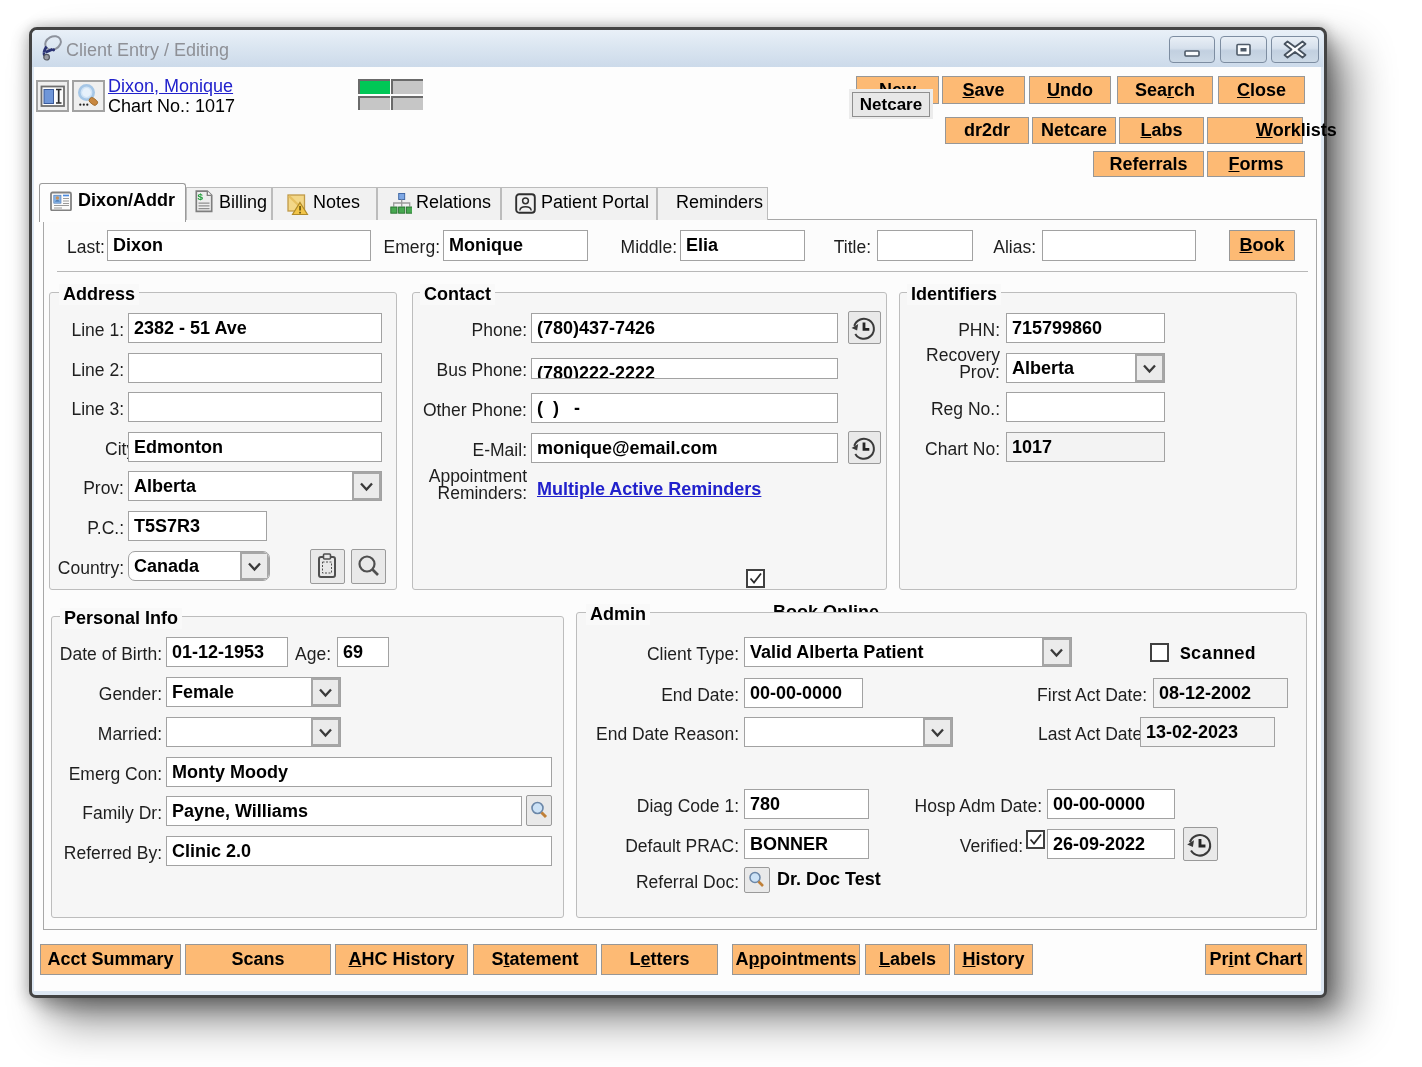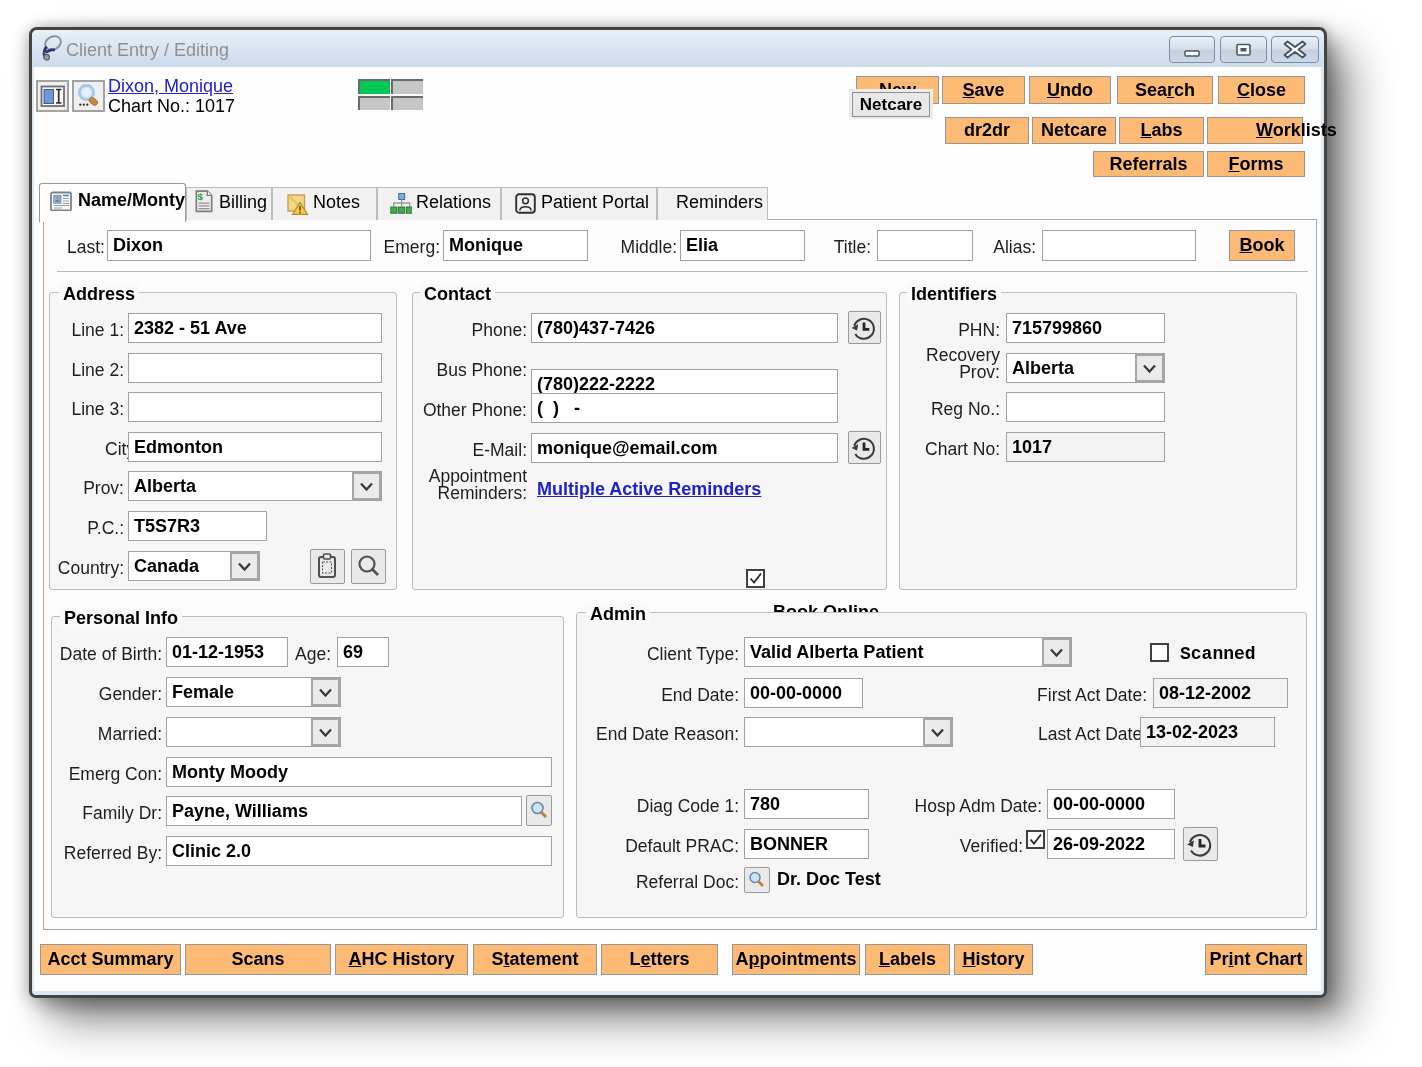--- a/index.html
+++ b/index.html
@@ -125,21 +125,21 @@
   <div id="tabsel"></div>
 
   <svg class="abs" style="left:50px;top:191px;z-index:6" width="22" height="20" viewBox="0 0 22 20">
     <rect x="1" y="1.5" width="20" height="18" rx="1.5" fill="#fbfbfb" stroke="#828282" stroke-width="1.8"></rect>
     <rect x="3.8" y="4.2" width="7.2" height="8" fill="#85b4e8" stroke="#4a74ae" stroke-width="0.6"></rect>
     <circle cx="7.4" cy="7" r="1.7" fill="#c89058"></circle>
     <path d="M5 10.5 C5.6 8.9 9.2 8.9 9.8 10.5" fill="#3f6ea8"></path>
     <path d="M13 4.5 H19" stroke="#4b8ade" stroke-width="1.7"></path>
     <path d="M13 7.5 H19 M13 10 H19 M13 12.5 H19 M4 14.5 H19 M4 17 H12" stroke="#9a9a9a" stroke-width="1.2"></path>
   </svg>
-  <div class="abs" style="left:78px;top:190px;z-index:6;font-size:18px;font-weight:bold;">Name/Monty</div>
+  <div class="abs" style="left:78px;top:190px;z-index:6;font-size:18px;font-weight:bold;">Dixon/Addr</div>
   <svg class="abs" style="left:193px;top:189px" width="22" height="25" viewBox="0 0 20 22">
     <path d="M3 1.5 H13 L17 5.5 V20 H3 Z" fill="#ededed" stroke="#7e7e7e" stroke-width="1.5"></path>
     <path d="M13 1.5 V5.5 H17" fill="#fff" stroke="#7e7e7e" stroke-width="1.2"></path>
     <text x="4" y="10" font-size="9" font-weight="bold" fill="#1f9e3a">$</text>
     <path d="M5 12.5 H15 M5 15 H15 M5 17.5 H15" stroke="#8f8f8f" stroke-width="1.2"></path>
   </svg>
   <div class="abs" style="left:219px;top:192px;font-size:18px;z-index:6">Billing</div>
   <svg class="abs" style="left:287px;top:194px" width="22" height="21" viewBox="0 0 22 21">
     <rect x="1" y="1" width="16.5" height="16" fill="#f3d788" stroke="#c09a48" stroke-width="1.3"></rect>
     <path d="M2 2 L16.5 16" stroke="#e6c061" stroke-width="2.4"></path>
@@ -189,21 +189,21 @@
   <div class="inp" style="left:128px;top:432px;width:254px;height:30px;line-height:28px;">Edmonton</div>
   <div class="lbl" style="left:44px;top:478px;width:80px;">Prov:</div>
   <div class="inp" style="left:128px;top:471px;width:254px;height:30px;line-height:28px;">Alberta
     <div class="dd" style="width:29px;height:28px;"><svg width="25" height="24" viewBox="0 0 25 24">
           <path d="M7 9.5 L12.5 15.5 L18 9.5" fill="none" stroke="#3a3a3a" stroke-width="2.3"></path>
         </svg></div>
   </div>
   <div class="lbl" style="left:44px;top:518px;width:80px;">P.C.:</div>
   <div class="inp" style="left:128px;top:511px;width:139px;height:30px;line-height:28px;">T5S7R3</div>
   <div class="lbl" style="left:36px;top:558px;width:88px;">Country:</div>
-  <div class="inp" style="left:128px;top:551px;width:132px;height:30px;line-height:28px;">Canada
+  <div class="inp" style="left:128px;top:551px;width:142px;height:30px;line-height:28px;border-radius:7px;">Canada
     <div class="dd" style="width:29px;height:28px;"><svg width="25" height="24" viewBox="0 0 25 24">
           <path d="M7 9.5 L12.5 15.5 L18 9.5" fill="none" stroke="#3a3a3a" stroke-width="2.3"></path>
         </svg></div>
   </div>
   <div class="sq" style="left:310px;top:549px;width:35px;height:35px;"></div>
   <svg class="abs" style="left:310px;top:549px" width="35" height="35" viewBox="0 0 35 35">
     <rect x="9" y="8" width="16" height="20" rx="2" fill="none" stroke="#4f4f4f" stroke-width="2"></rect>
     <rect x="13.5" y="5" width="7" height="5" rx="1" fill="#e9e9e9" stroke="#4f4f4f" stroke-width="1.6"></rect>
     <rect x="12.5" y="13" width="9" height="11" fill="none" stroke="#4f4f4f" stroke-width="1" stroke-dasharray="2 1.5"></rect>
   </svg>
@@ -217,21 +217,21 @@
   <div class="gtitle" style="left:420px;top:284px;">Contact</div>
   <div class="lbl" style="left:407px;top:320px;width:120px;">Phone:</div>
   <div class="inp" style="left:531px;top:313px;width:307px;height:30px;line-height:28px;">(780)437-7426</div>
   <div class="sq" style="left:848px;top:311px;width:33px;height:33px;"></div>
   <svg class="abs hist" style="left:848px;top:311px" width="33" height="33" viewBox="0 0 33 33">
     <path d="M6.3 14.9 A 10 10 0 1 1 7.3 22.9" fill="none" stroke="#3a3a3a" stroke-width="2"></path>
     <path d="M3.6 16.9 L10.2 12.9 L9.1 19.4 Z" fill="#3a3a3a"></path>
     <path d="M16 11.6 V 18.4 H 21.3" fill="none" stroke="#262626" stroke-width="2.8"></path>
   </svg>
   <div class="lbl" style="left:407px;top:360px;width:120px;">Bus Phone:</div>
-  <div class="inp" style="left:531px;top:369px;width:307px;height:30px;line-height:28px;">(780)222-2222</div>
+  <div class="inp" style="left:531px;top:358px;width:307px;height:21px;line-height:28px;">(780)222-2222</div>
   <div class="lbl" style="left:397px;top:400px;width:130px;">Other Phone:</div>
   <div class="inp" style="left:531px;top:393px;width:307px;height:30px;line-height:28px;">(&nbsp;&nbsp;)&nbsp;&nbsp;&nbsp;-</div>
   <div class="lbl" style="left:407px;top:440px;width:120px;">E-Mail:</div>
   <div class="inp" style="left:531px;top:433px;width:307px;height:30px;line-height:28px;">monique@email.com</div>
   <div class="sq" style="left:848px;top:431px;width:33px;height:33px;"></div>
   <svg class="abs hist" style="left:848px;top:431px" width="33" height="33" viewBox="0 0 33 33">
     <path d="M6.3 14.9 A 10 10 0 1 1 7.3 22.9" fill="none" stroke="#3a3a3a" stroke-width="2"></path>
     <path d="M3.6 16.9 L10.2 12.9 L9.1 19.4 Z" fill="#3a3a3a"></path>
     <path d="M16 11.6 V 18.4 H 21.3" fill="none" stroke="#262626" stroke-width="2.8"></path>
   </svg>

